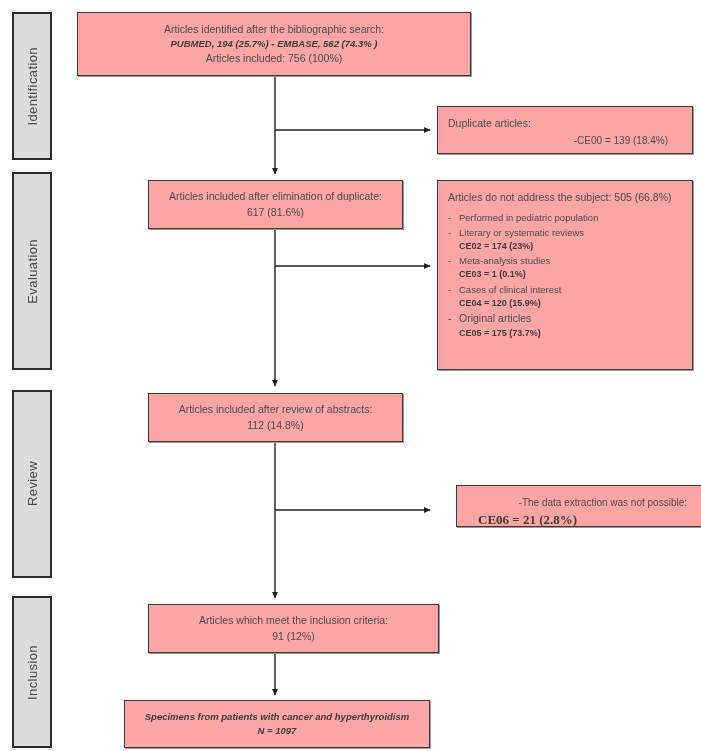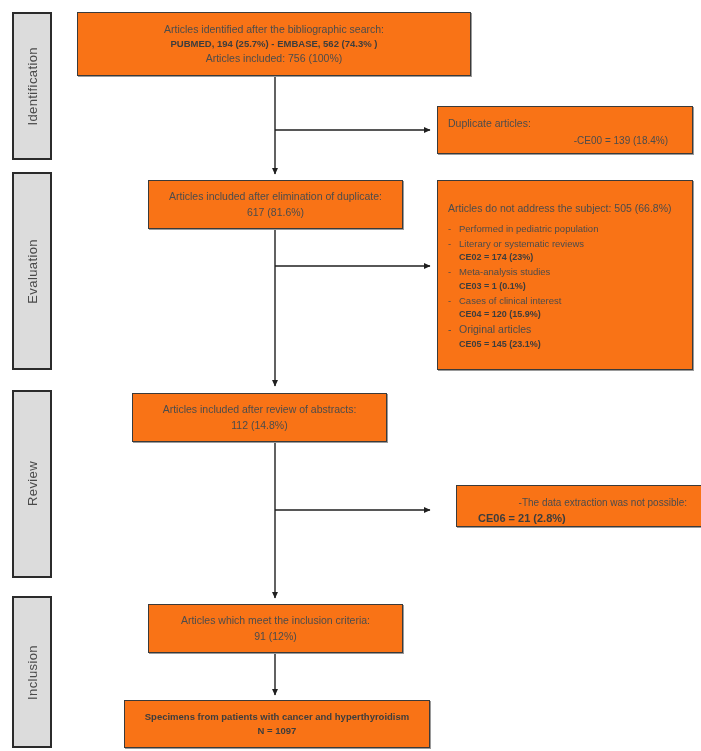--- a/index.html
+++ b/index.html
@@ -33,21 +33,21 @@
     writing-mode: vertical-rl;
     transform: rotate(180deg);
     font-size: 13px;
     color: #4a4a4a;
     letter-spacing: 0.4px;
     white-space: nowrap;
   }
   
   .flow-box {
     position: absolute;
-    background: #f97316;
+    background: #fca5a5;
     border: 1px solid #3a3a3a;
     box-sizing: border-box;
     box-shadow: 1px 1px 0 0 #9a9a9a;
   }
   .box-center {
     display: flex;
     flex-direction: column;
     align-items: center;
     justify-content: center;
     text-align: center;
@@ -62,20 +62,21 @@
   .line {
     font-size: 10.5px;
     color: #4c4c4c;
     line-height: 1.45;
     white-space: nowrap;
   }
   .line.bold {
     font-weight: bold;
     font-size: 9.5px;
     color: #3d3d3d;
+    font-style: italic;
   }
   .head-line {
     font-size: 10.5px;
     color: #4c4c4c;
     line-height: 1.4;
     margin-bottom: 6px;
     white-space: nowrap;
   }
   .reason-item {
     display: flex;
@@ -105,26 +106,27 @@
     color: #4c4c4c;
     line-height: 1.5;
     white-space: nowrap;
     text-align: right;
   }
   .bullet-line .dash {
     display: inline-block;
     width: 11px;
   }
   .code-line {
-    font-size: 11px;
+    font-size: 13px;
     font-weight: bold;
     color: #3d3d3d;
     line-height: 1.5;
     padding-left: 11px;
     white-space: nowrap;
+    font-family: Liberation Serif, serif;
   }
   
   svg.connectors {
     position: absolute;
     left: 0;
     top: 0;
     width: 701px;
     height: 751px;
     pointer-events: none;
   }
@@ -183,21 +185,21 @@
     <div class="bullet-line">
       <span class="dash">-</span><span>CE00 = 139 (18.4%)</span>
     </div>
   </div>
 
   <div class="flow-box box-center" style="left:148px; top:180px; width:255px; height:49px;">
     <div class="line">Articles included after elimination of duplicate:</div>
     <div class="line">617 (81.6%)</div>
   </div>
 
-  <div class="flow-box box-left" style="left:437px; top:180px; width:256px; height:190px;justify-content:center;">
+  <div class="flow-box box-left" style="left:437px; top:180px; width:256px; height:190px;">
     <div class="head-line">Articles do not address the subject: 505 (66.8%)</div>
 
     <div class="reason-item">
       <div class="reason-title">
         <span class="dash">-</span><span>Performed in pediatric population</span>
       </div>
     </div>
 
     <div class="reason-item">
       <div class="reason-title">
@@ -217,37 +219,37 @@
       <div class="reason-title">
         <span class="dash">-</span><span>Cases of clinical interest</span>
       </div>
       <div class="reason-code">CE04 = 120 (15.9%)</div>
     </div>
 
     <div class="reason-item">
       <div class="reason-title" style="font-size:10.5px;">
         <span class="dash">-</span><span>Original articles</span>
       </div>
-      <div class="reason-code">CE05 = 145 (23.1%)</div>
-    </div>
-  </div>
-
-  <div class="flow-box box-center" style="left:132px; top:393px; width:255px; height:49px;">
+      <div class="reason-code">CE05 = 175 (73.7%)</div>
+    </div>
+  </div>
+
+  <div class="flow-box box-center" style="left:148px; top:393px; width:255px; height:49px;">
     <div class="line">Articles included after review of abstracts:</div>
     <div class="line">112 (14.8%)</div>
   </div>
 
   <div class="flow-box box-left" style="left:456px; top:485px; width:256px; height:42px;">
     <div class="bullet-line">
       <span class="dash">-</span><span>The data extraction was not possible:</span>
     </div>
     <div class="code-line">CE06 = 21 (2.8%)</div>
   </div>
 
-  <div class="flow-box box-center" style="left:148px; top:604px; width:255px; height:49px;">
+  <div class="flow-box box-center" style="left:148px; top:604px; width:291px; height:49px;">
     <div class="line">Articles which meet the inclusion criteria:</div>
     <div class="line">91 (12%)</div>
   </div>
 
   <div class="flow-box box-center" style="left:124px; top:700px; width:306px; height:48px;">
     <div class="line bold" style="font-size:9.5px;">Specimens from patients with cancer and hyperthyroidism</div>
     <div class="line bold" style="font-size:9.5px;">N = 1097</div>
   </div>
 
 </div>

